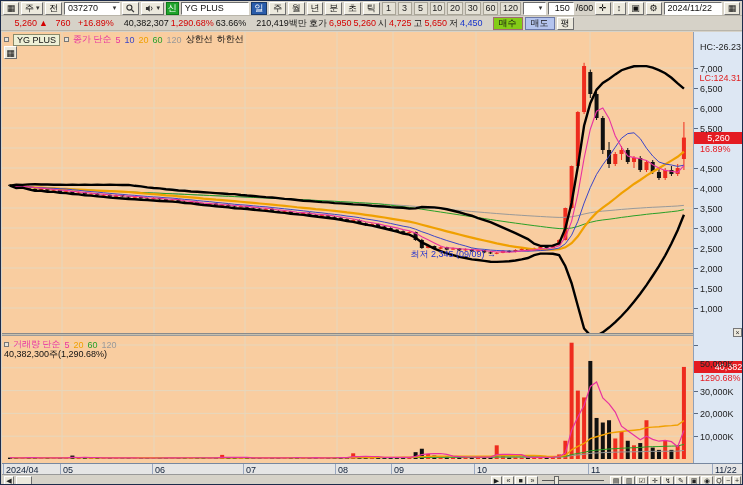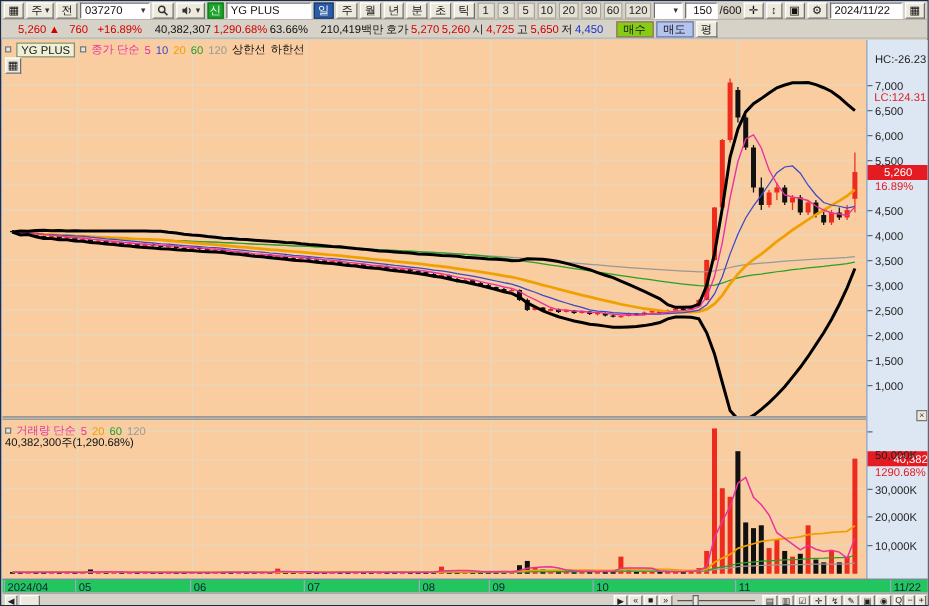--- a/index.html
+++ b/index.html
@@ -39,21 +39,21 @@
   #volsum{position:absolute;left:2px;top:316px;color:#111;}
   .chk{width:5px;height:5px;border:1px solid #777;background:#e8e4da;display:inline-block;}
   .symbox{border:1px solid #8a8a6a;background:#eef0d6;padding:0 3px;height:12px;display:inline-flex;align-items:center;}
   .gridbtn{position:absolute;left:2px;top:14px;width:13px;height:13px;}
   .anno{position:absolute;font-size:9px;}
   #annoHigh{left:442px;top:20px;width:152px;text-align:right;color:#e02020;}
   #annoLow{left:352px;top:216px;width:142px;text-align:right;color:#2030d0;}
   #split{position:absolute;left:0;top:301px;width:741px;height:3px;background:#c6bfae;border-top:1px solid #8a8a8a;border-bottom:1px solid #9a9a9a;}
   .xbtn{position:absolute;left:731px;top:296px;width:9px;height:9px;background:#ece9dd;border:1px solid #777;
         font-size:7px;line-height:7px;text-align:center;color:#333;z-index:5;}
-  #dateaxis{position:absolute;left:0;top:431px;width:741px;height:11px;background:#22c55e;border-top:1px solid #7788a0;}
+  #dateaxis{position:absolute;left:0;top:431px;width:741px;height:11px;background:#e5e5e5;border-top:1px solid #7788a0;}
   .xlab{position:absolute;top:1px;color:#10203a;font-size:9px;}
   .xsep{position:absolute;top:0;width:1px;height:11px;background:#9aa8c0;}
   
   #bbar{position:absolute;left:0;top:442px;width:741px;height:11px;background:#d6d2c8;border-top:1px solid #999;}
   .bb{position:absolute;top:1px;height:9px;display:inline-flex;align-items:center;justify-content:center;
       background:#ece9dd;border:1px solid;border-color:#fff #6e6e6e #6e6e6e #fff;font-size:7px;padding:0 1px;color:#222;}
   #slidertrack{position:absolute;left:540px;top:5px;width:62px;height:1px;background:#555;}
   #sliderthumb{position:absolute;left:552px;top:1px;width:5px;height:9px;background:#ece9dd;border:1px solid #666;}
   .micon{width:12px;}
 </style>
@@ -121,21 +121,21 @@
     <span class="red">▲</span>
     <span class="red" style="width:26px;text-align:center">760</span>
     <span class="red">+16.89%</span>
     <span class="sp"></span>
     <span class="blk">40,382,307</span>
     <span class="red">1,290.68%</span>
     <span class="blk">63.66%</span>
     <span class="sp"></span>
     <span class="blk">210,419백만</span>
     <span class="blk">호가</span>
-    <span class="red">5,270</span>
+    <span class="red">6,950</span>
     <span class="red">5,260</span>
     <span class="blk">시</span>
     <span class="red">4,725</span>
     <span class="blk">고</span>
     <span class="red">5,650</span>
     <span class="blk">저</span>
     <span class="blue">4,450</span>
     <span class="sp"></span>
     <span class="buy">매수</span>
     <span class="sell">매도</span>
@@ -526,20 +526,21 @@
         <span style="color: rgb(232, 50, 160);">5</span>
         <span style="color: rgb(60, 70, 200);">10</span>
         <span style="color: rgb(240, 160, 0);">20</span>
         <span style="color: rgb(40, 160, 40);">60</span>
         <span style="color: rgb(153, 153, 153);">120</span>
         <span>상한선</span>
         <span>하한선</span>
       </div>
       <span class="b3 gridbtn">▦</span>
 
+      <div id="annoLow" class="anno">최저 2,345 (09/09) →</div>
 
       <div id="legend2">
         <span class="chk"></span>
         <span style="color: rgb(232, 50, 160);">거래량 단순</span>
         <span style="color: rgb(232, 50, 160);">5</span>
         <span style="color: rgb(240, 160, 0);">20</span>
         <span style="color: rgb(40, 160, 40);">60</span>
         <span style="color: rgb(153, 153, 153);">120</span>
       </div>
       <div id="volsum">40,382,300주(1,290.68%)</div>

